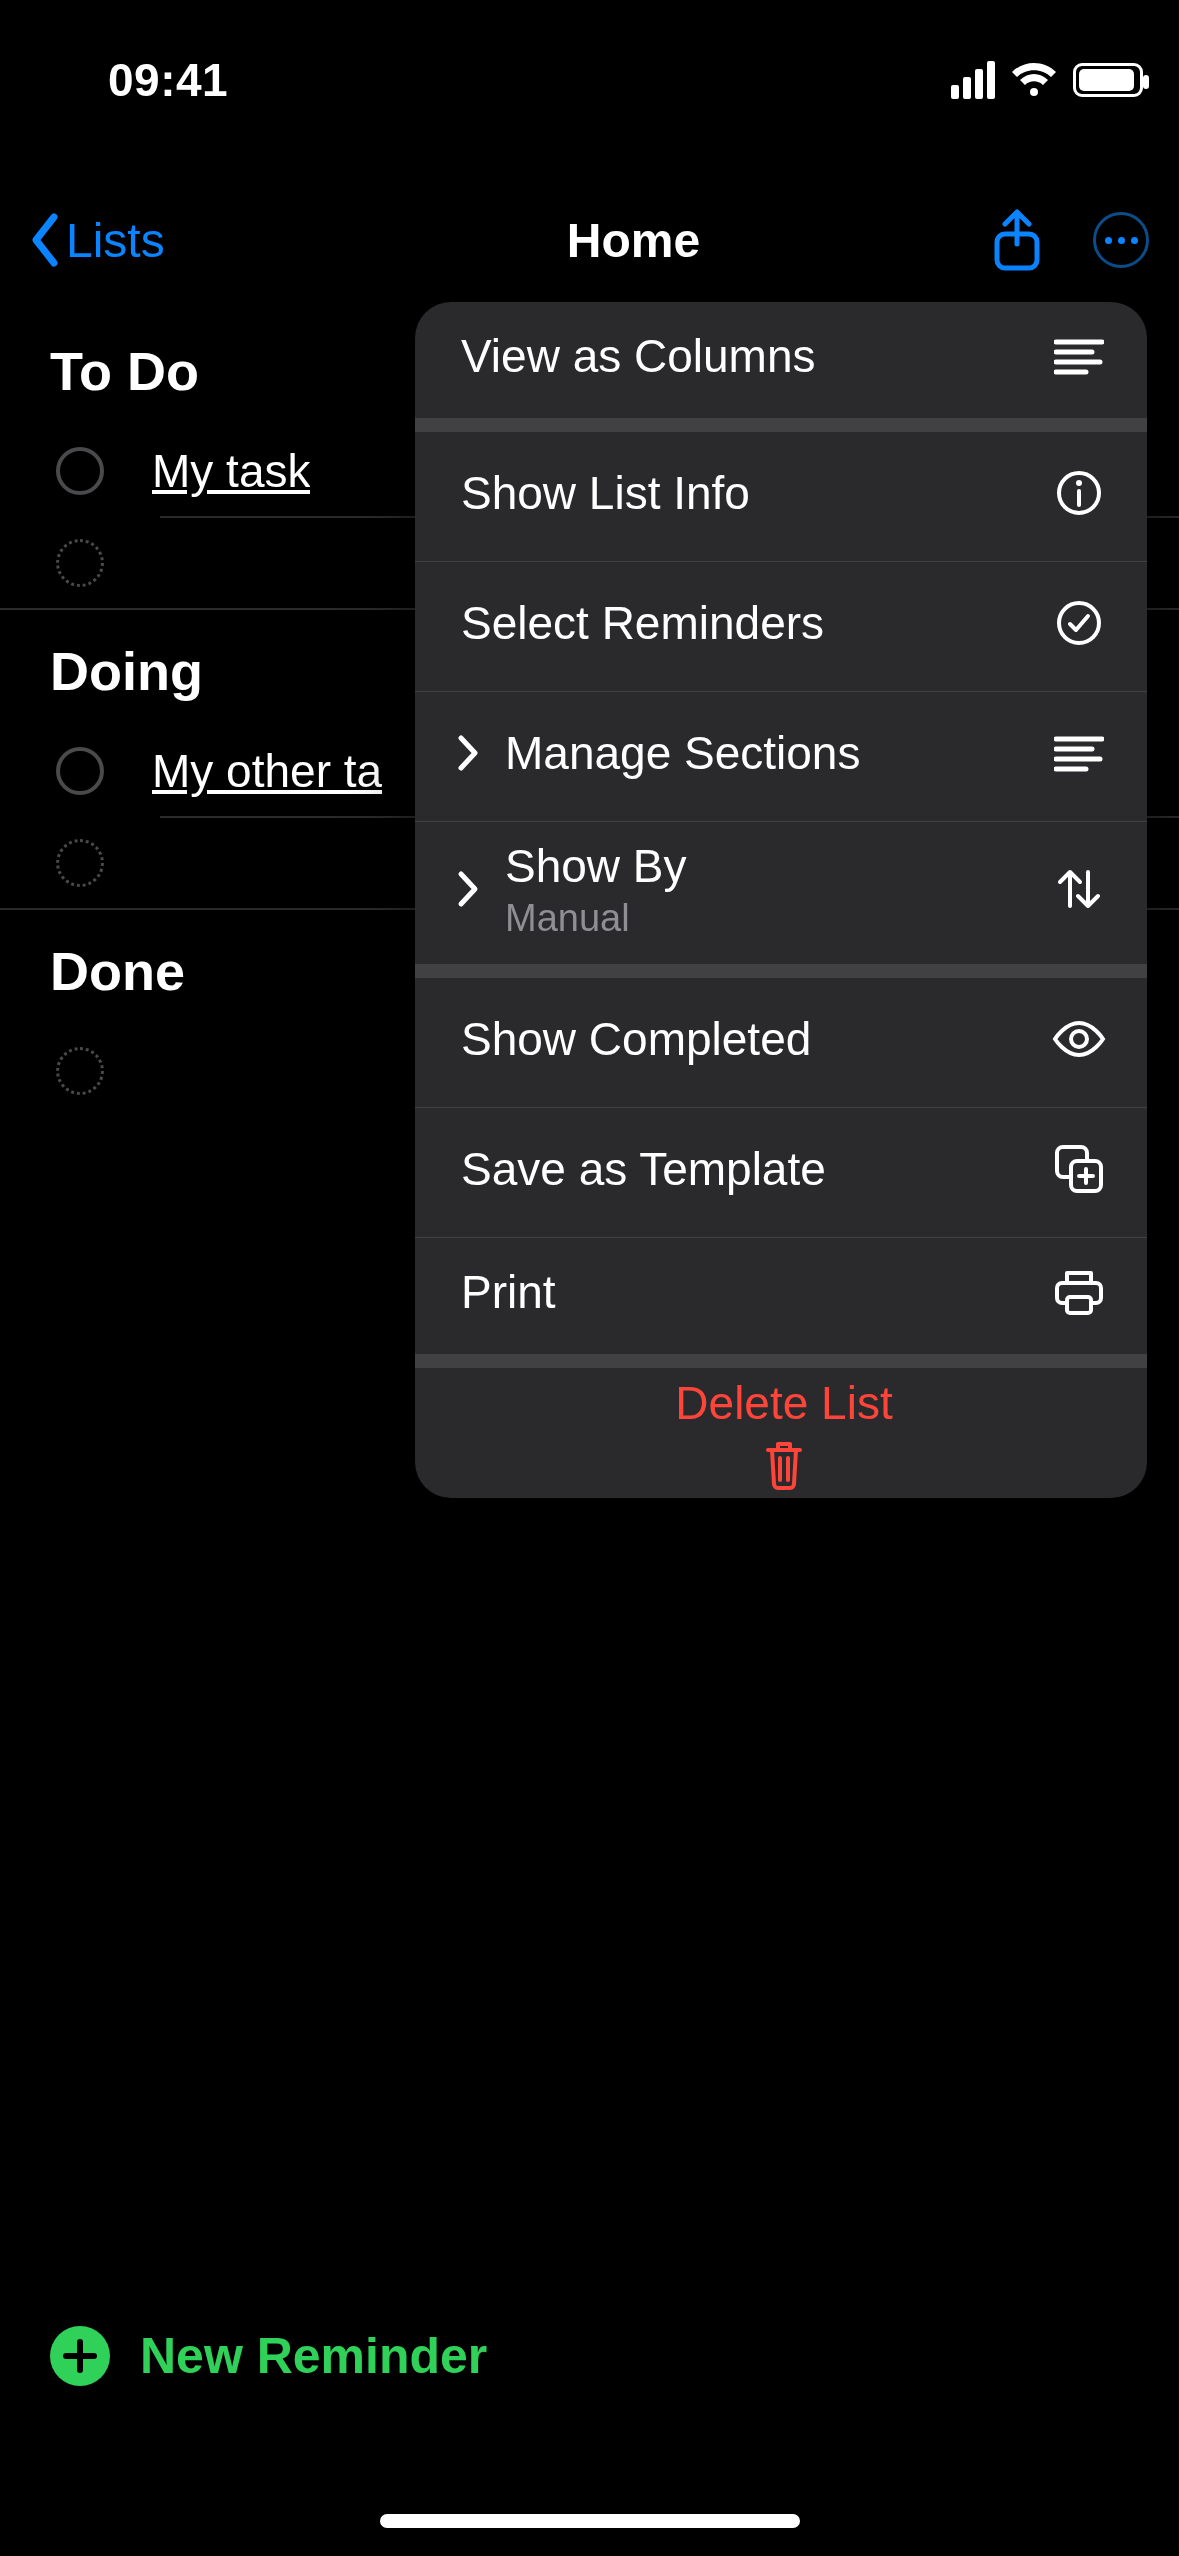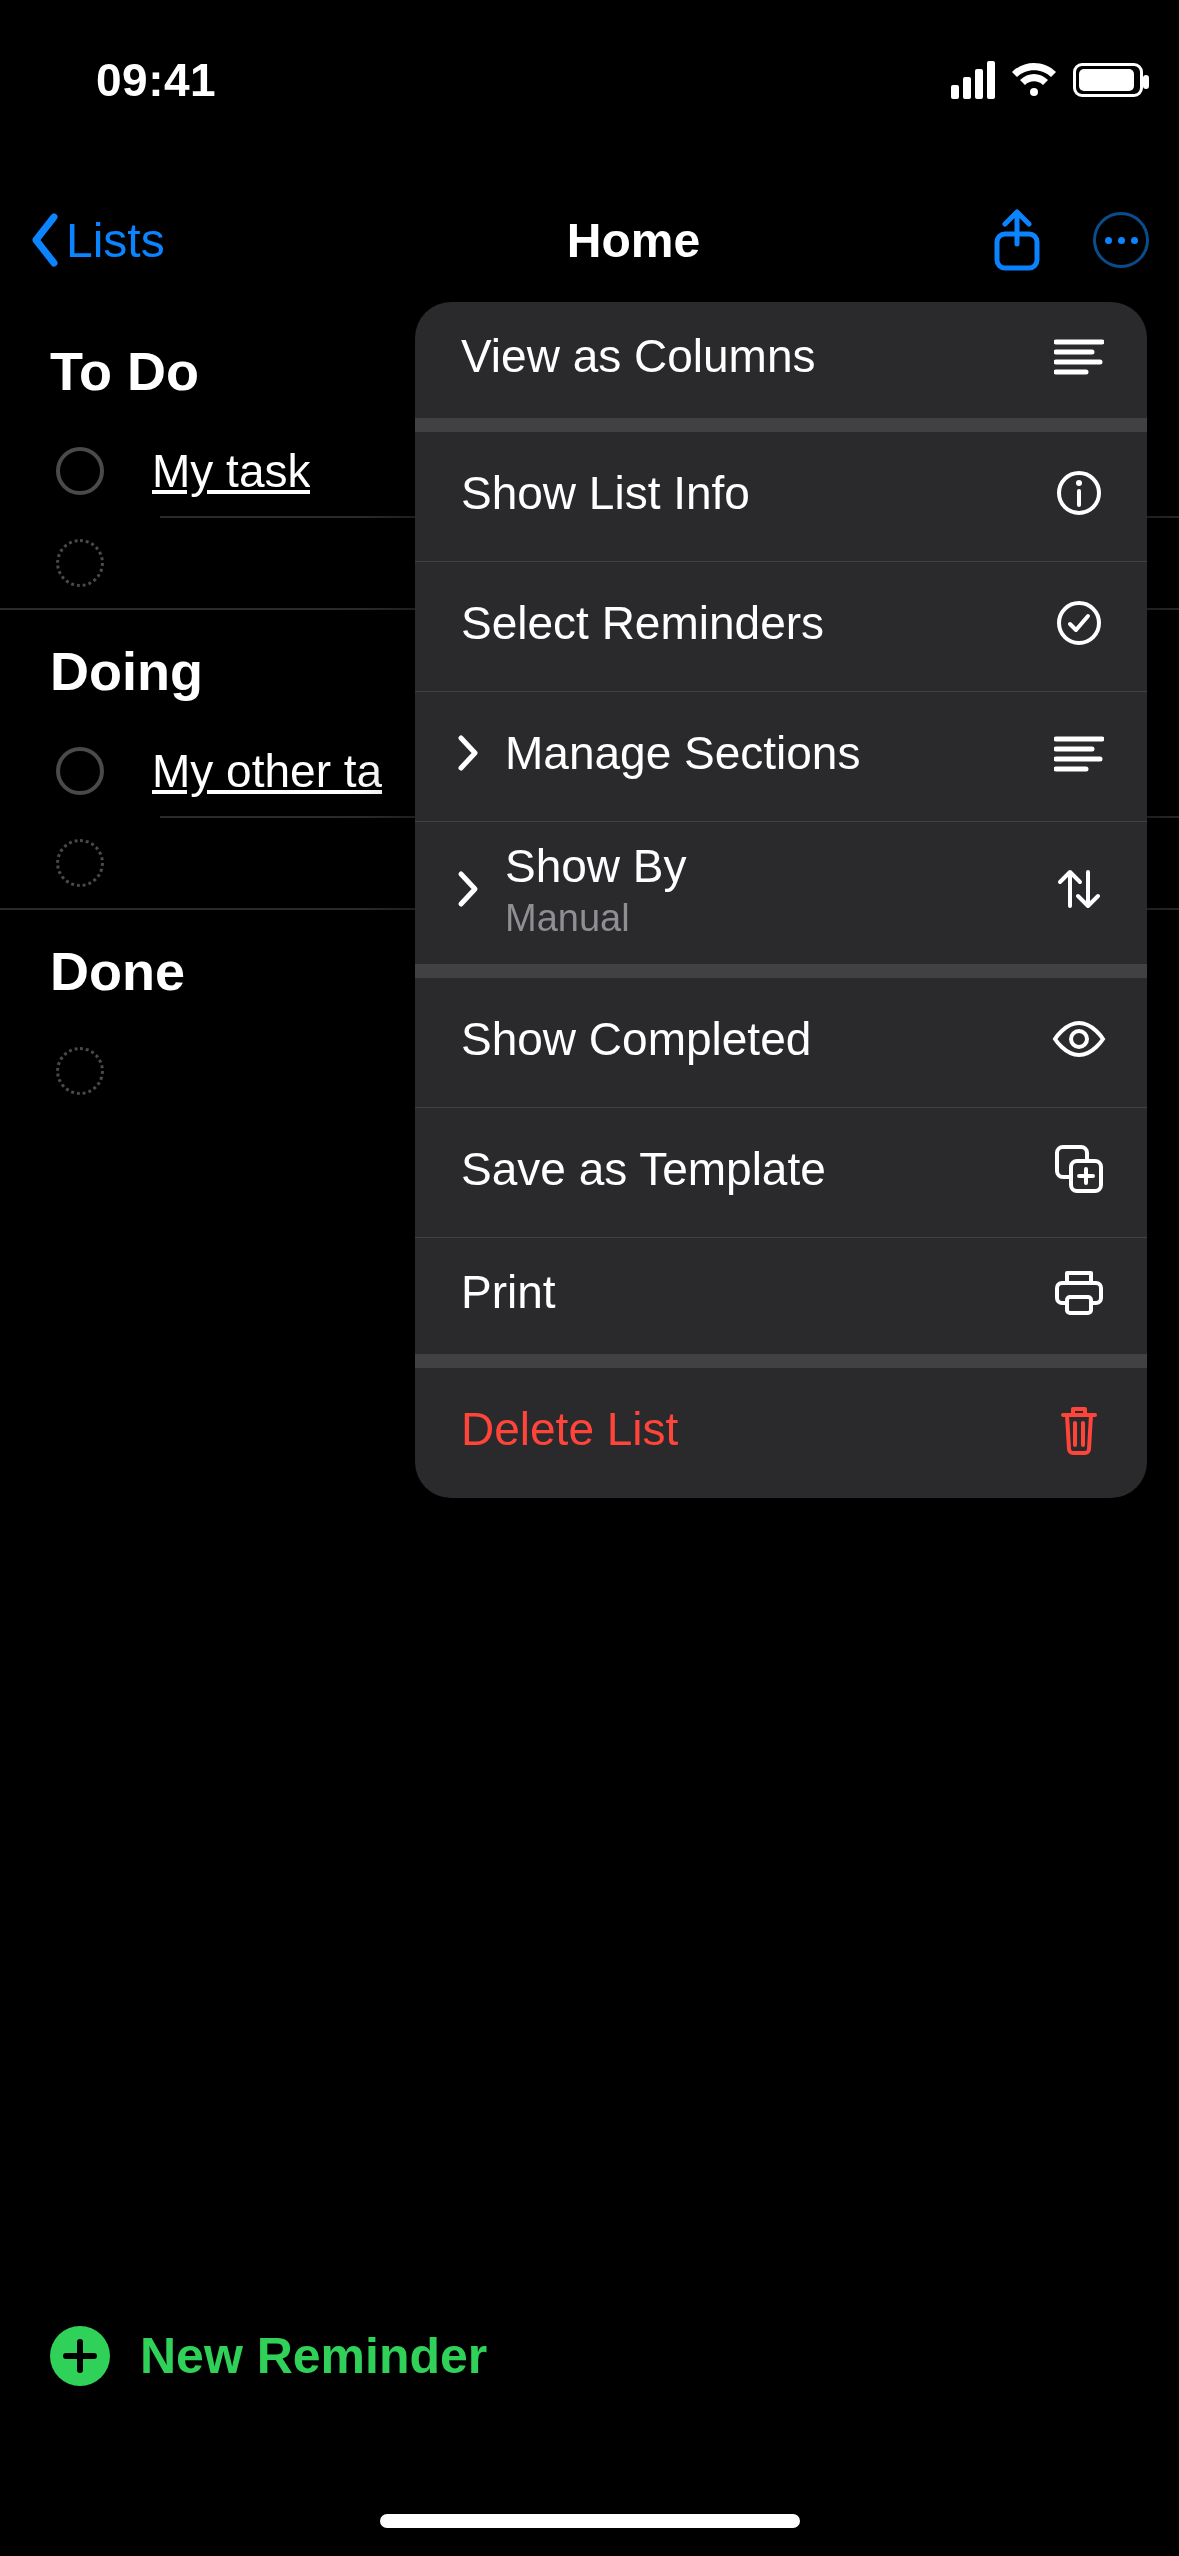--- a/index.html
+++ b/index.html
@@ -1,20 +1,20 @@
 <!DOCTYPE html>
 <html><head>
 <meta charset="utf-8">
 <style>
   * { margin: 0; padding: 0; box-sizing: border-box; }
   html, body { width: 1179px; height: 2556px; background: #000; font-family: -apple-system, "SF Pro Text", "Helvetica Neue", Arial, sans-serif; color: #fff; overflow: hidden; }
   .screen { position: relative; width: 1179px; height: 2556px; }
 
   
-  .status-bar { position: absolute; top: 40px; left: 0; right: 0; height: 80px; display: flex; align-items: center; justify-content: space-between; padding: 0 36px; }
+  .status-bar { position: absolute; top: 40px; left: 12px; right: 0; height: 80px; display: flex; align-items: center; justify-content: space-between; padding: 0 36px; }
   .status-time { font-size: 46px; font-weight: 600; letter-spacing: 0.5px; margin-left: 60px;}
   .status-icons { display: flex; align-items: center; gap: 14px; }
   .bars { display: flex; align-items: flex-end; gap: 4px; }
   .bars span { width: 8px; background: #fff; border-radius: 2px; }
   .bars span:nth-child(1){height:14px;}
   .bars span:nth-child(2){height:22px;}
   .bars span:nth-child(3){height:30px;}
   .bars span:nth-child(4){height:38px;}
   .wifi-ic svg { display:block; }
   .battery { width: 70px; height: 34px; border: 3px solid #fff; border-radius: 9px; position: relative; }
@@ -44,21 +44,21 @@
   .new-reminder { position:absolute; left:50px; bottom:170px; display:flex; align-items:center; gap:30px; color:#30d158; font-size:50px; font-weight:600; }
   .plus-badge { width:60px; height:60px; border-radius:50%; background:#30d158; display:flex; align-items:center; justify-content:center; }
   .plus-badge svg{display:block;}
 
   
   .home-indicator { position:absolute; bottom:28px; left:50%; transform:translateX(-50%); width:420px; height:14px; background:#fff; border-radius:10px; }
 
   
   .popover { position:absolute; top:302px; right:32px; width:732px; background:#2a2a2c; border-radius:36px; overflow:hidden; box-shadow:0 20px 60px rgba(0,0,0,0.6); }
   .menu-row { display:flex; align-items:center; padding: 0 40px 8px 46px; min-height:130px; border-bottom:1px solid #414143; position:relative; }
-  .menu-row:last-child{border-bottom:none;}
+  .menu-row:last-child{border-bottom:none;flex-direction:column;}
   .menu-row.sep-heavy { border-bottom-width:14px; }
   .mrow-stack { flex:1; display:flex; flex-direction:column; justify-content:center; gap:4px; }
   .mrow-label { font-size:46px; color:#fff; font-weight:400; }
   .mrow-sub { font-size:38px; color:#8e8e93; }
   .mrow-icon { width:56px; display:flex; align-items:center; justify-content:center; }
   .mrow-chev { width:46px; display:flex; align-items:center; justify-content:center; margin-right:14px; margin-left:-16px;}
   .menu-row.destructive .mrow-label { color:#ff453a; font-weight:500; }
   .menu-row.destructive svg { stroke:#ff453a; }
 
   svg { display:block; }

